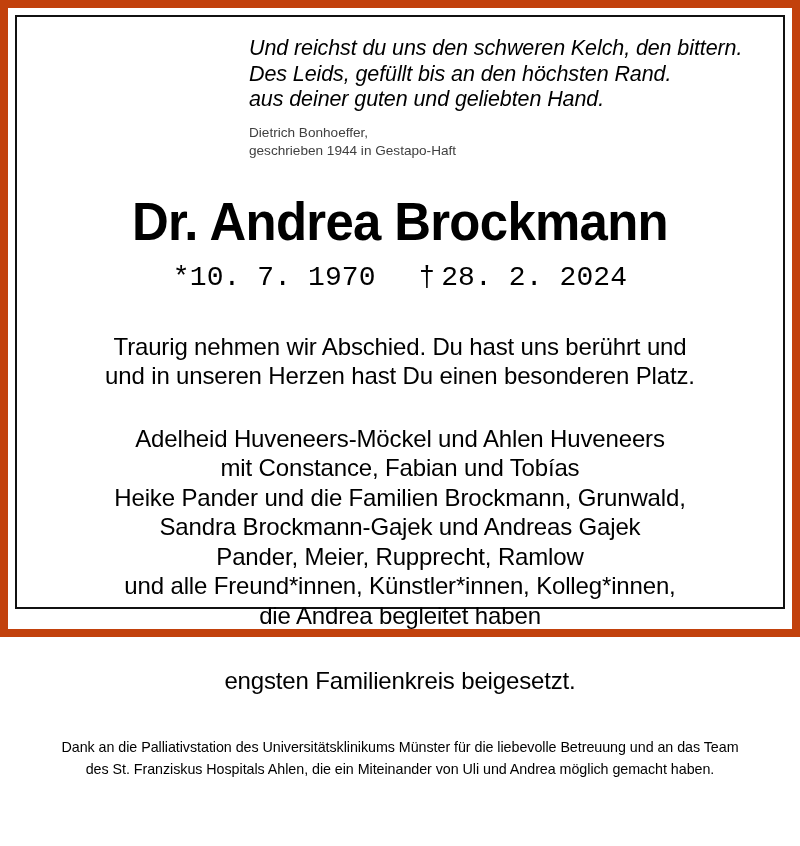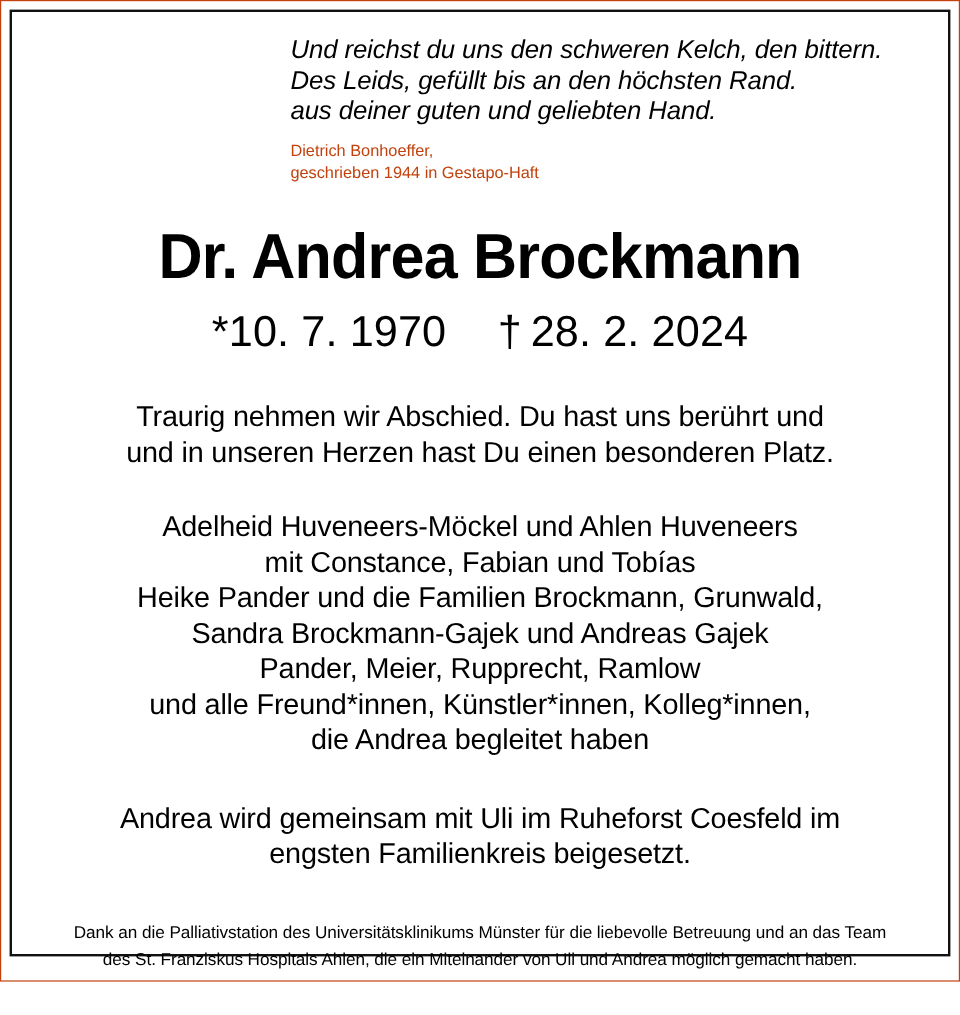--- a/index.html
+++ b/index.html
@@ -13,23 +13,23 @@
     font-family: "Liberation Sans", sans-serif;
     color: #000000;
     overflow: hidden;
   }
 
   
   .notice-frame {
     position: relative;
     box-sizing: border-box;
     width: 800px;
-    height: 818px;
+    height: 637px;
     background: #ffffff;
-    border: 1px solid #c2410c;
+    border: 8px solid #c2410c;
     padding-left: 16px;
   }
 
   
   .notice-inner {
     position: absolute;
     left: 7px;
     top: 7px;
     right: 7px;
     bottom: 20px;
@@ -59,21 +59,21 @@
     line-height: 25.6px;
     letter-spacing: -0.1px;
     white-space: nowrap;
   }
   .attribution {
     padding: 11px 0 0 210px;
   }
   .attribution-line {
     font-size: 13.6px;
     line-height: 18px;
-    color: #c2410c;
+    color: #404040;
     white-space: nowrap;
   }
 
   
   .name-block {
     text-align: center;
     padding-top: 34px;
   }
   .deceased-name {
     font-size: 53px;
@@ -85,23 +85,24 @@
     white-space: nowrap;
   }
 
   
   .dates-block {
     text-align: center;
     padding-top: 14px;
     white-space: nowrap;
   }
   .date-item {
-    font-size: 36px;
+    font-size: 28px;
     line-height: 1.1;
     letter-spacing: 0.1px;
+    font-family: Liberation Mono, monospace;
   }
   .date-gap {
     display: inline-block;
     width: 34px;
   }
 
   
   .para {
     text-align: center;
     font-size: 24px;
@@ -161,21 +162,20 @@
         <span class="ln">Adelheid Huveneers-Möckel und Ahlen Huveneers</span>
         <span class="ln">mit Constance, Fabian und Tobías</span>
         <span class="ln">Heike Pander und die Familien Brockmann, Grunwald,</span>
         <span class="ln">Sandra Brockmann-Gajek und Andreas Gajek</span>
         <span class="ln">Pander, Meier, Rupprecht, Ramlow</span>
         <span class="ln">und alle Freund*innen, Künstler*innen, Kolleg*innen,</span>
         <span class="ln">die Andrea begleitet haben</span>
       </div>
 
       <div class="para para-burial">
-        <span class="ln">Andrea wird gemeinsam mit Uli im Ruheforst Coesfeld im</span>
         <span class="ln">engsten Familienkreis beigesetzt.</span>
       </div>
 
       <div class="footer-note">
         <span class="ln">Dank an die Palliativstation des Universitätsklinikums Münster für die liebevolle Betreuung und an das Team</span>
         <span class="ln">des St. Franziskus Hospitals Ahlen, die ein Miteinander von Uli und Andrea möglich gemacht haben.</span>
       </div>
 
     </div>
   </div>

